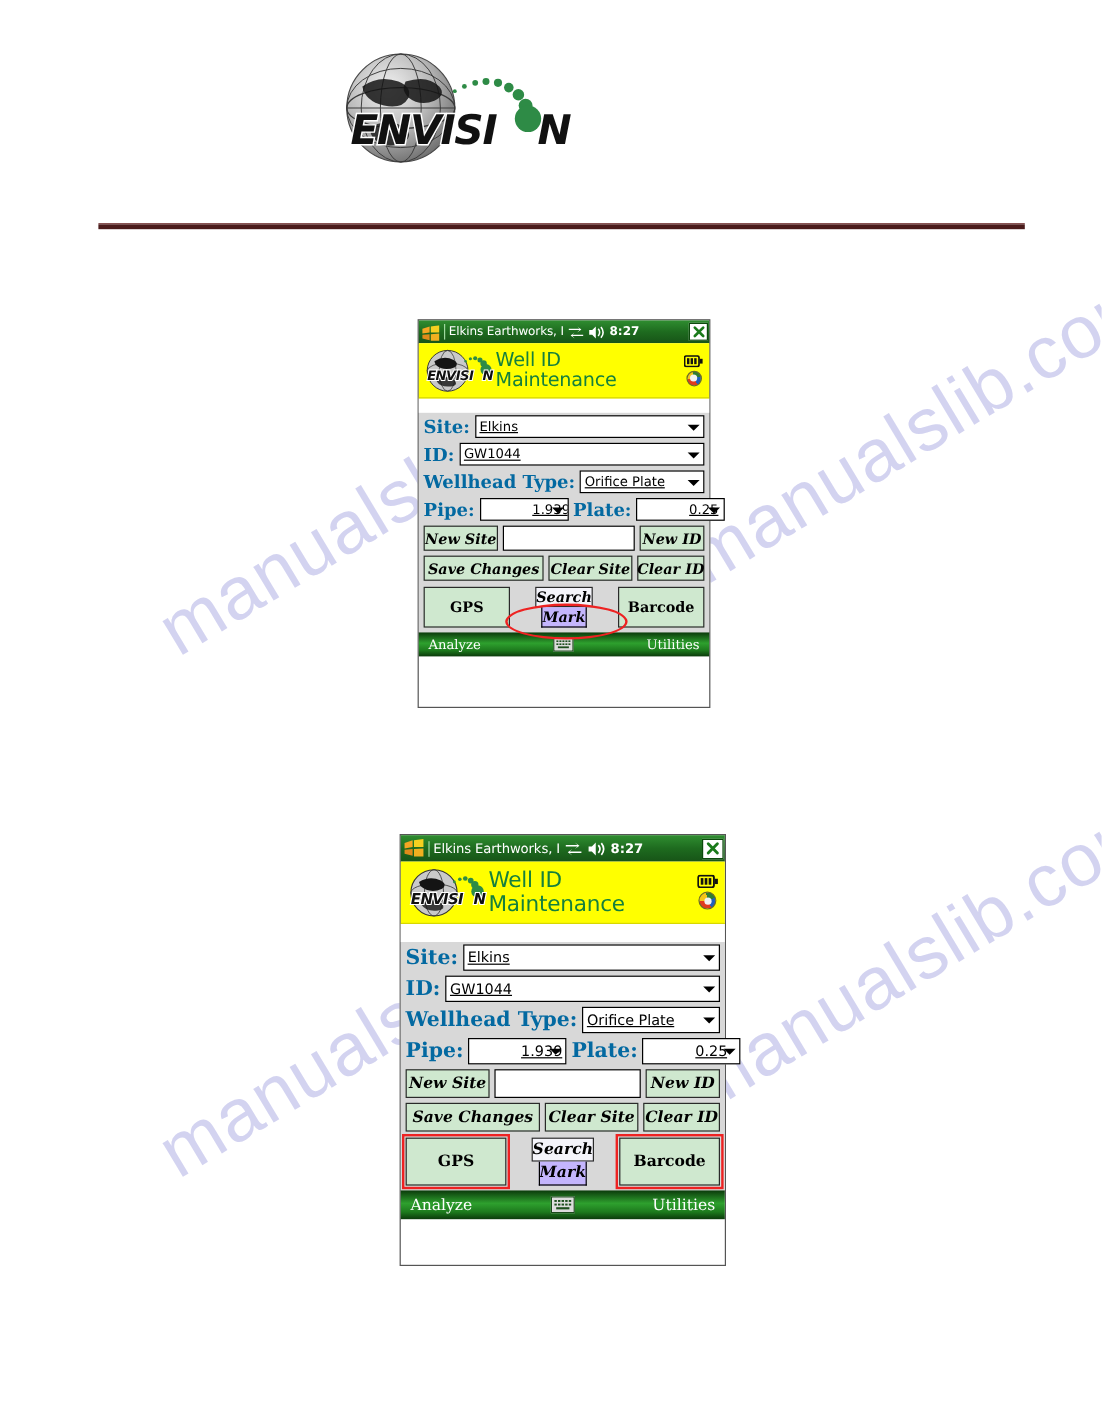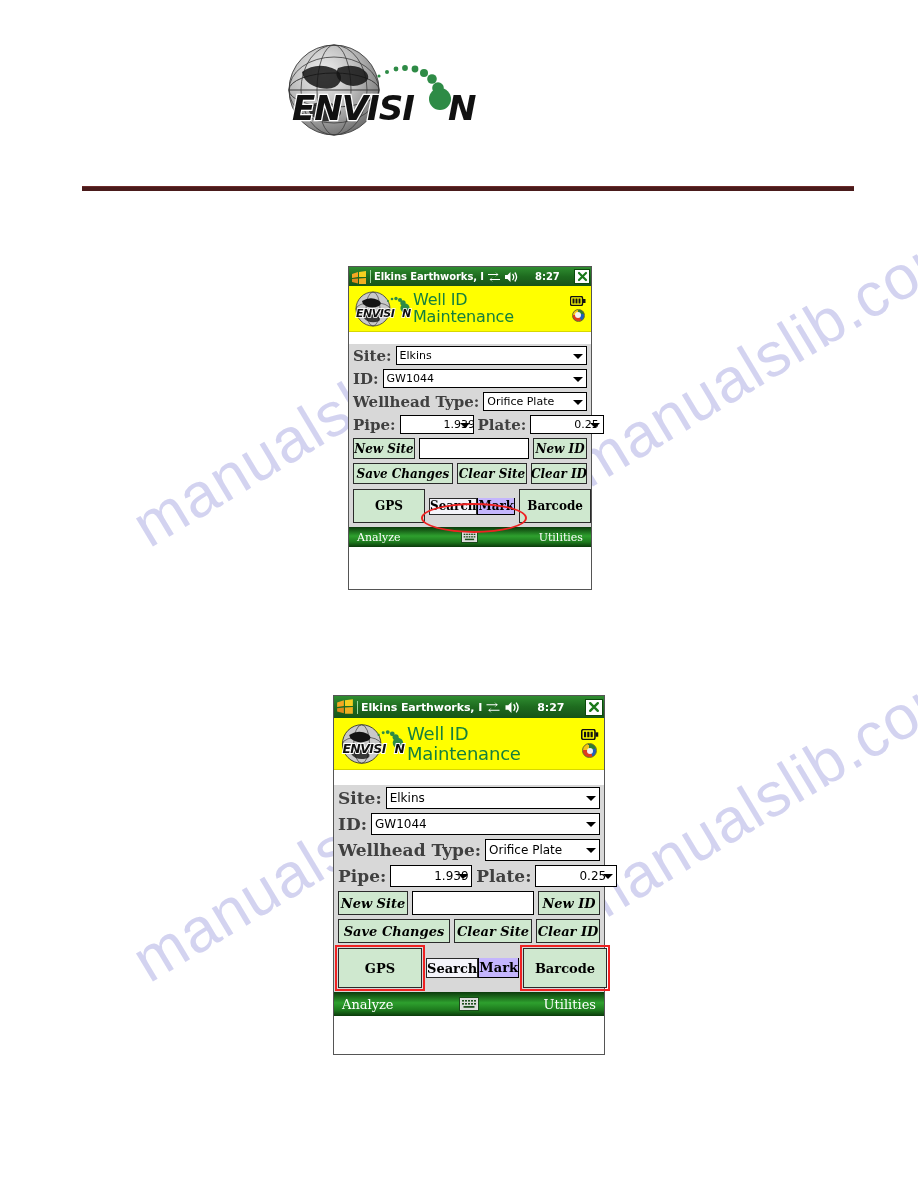--- a/index.html
+++ b/index.html
@@ -109,34 +109,34 @@
   }
   .device-2 .start-flag { width: 18px; height: 16px; }
 
   .tb-sep {
     width: 1px; height: 13px;
     background: #9fd89f;
     flex: 0 0 auto;
   }
   .tb-title {
     font-size: 10px;
-    font-weight: bold;
+    font-weight: normal;
     white-space: nowrap;
     overflow: hidden;
     letter-spacing: -.1px;
     flex: 0 1 auto;
   }
   .device-2 .tb-title { font-size: 11px; }
 
   .tb-icon { flex: 0 0 auto; display: flex; align-items: center; }
   .tb-time {
     font-size: 10px;
     font-weight: bold;
     flex: 0 0 auto;
-    margin-left: 14px;
+    margin-left: 1px;
   }
   .device-2 .tb-time { font-size: 11px; }
 
   .tb-close {
     margin-left: auto;
     width: 16px; height: 15px;
     background: #ffffff;
     border: 1px solid #0c4a0c;
     box-sizing: border-box;
     display: flex;
@@ -223,36 +223,37 @@
   .frow {
     display: flex;
     align-items: center;
     gap: 4px;
     padding: 2px 4px;
     box-sizing: border-box;
   }
   .flabel {
     font-size: 15px;
     font-weight: bold;
-    color: #404040;
+    color: #0369a1;
     white-space: nowrap;
     font-family: "DejaVu Serif", serif;
   }
   .device-2 .flabel { font-size: 17px; }
 
   .combo {
     flex: 1 1 auto;
     height: 19px;
     background: #ffffff;
     border: 1px solid #000000;
     box-sizing: border-box;
     display: flex;
     align-items: center;
     position: relative;
     min-width: 0;
+    text-decoration: underline;
   }
   .device-2 .combo { height: 22px; }
 
   .combo-val {
     font-size: 11px;
     color: #000;
     padding-left: 3px;
     white-space: nowrap;
     overflow: hidden;
     font-family: "DejaVu Sans", sans-serif;
@@ -319,21 +320,21 @@
   }
   .act-cell {
     position: relative;
     display: flex;
     align-items: center;
     justify-content: center;
     box-sizing: border-box;
   }
   .act-side { flex: 0 0 auto; width: 72px; }
   .device-2 .act-side { width: 84px; }
-  .act-mid { flex: 1 1 auto; display: flex; flex-direction: row; gap: 0; }
+  .act-mid { flex: 1 1 auto; display: flex; flex-direction: column; gap: 0; font-style: italic; }
 
   .btn-tall { height: 34px; width: 100%; }
   .device-2 .btn-tall { height: 40px; }
 
   .btn-search {
     background: #f4f4fa;
     border: 1px solid #2a2a2a;
     height: 17px;
   }
   .device-2 .btn-search { height: 20px; }

